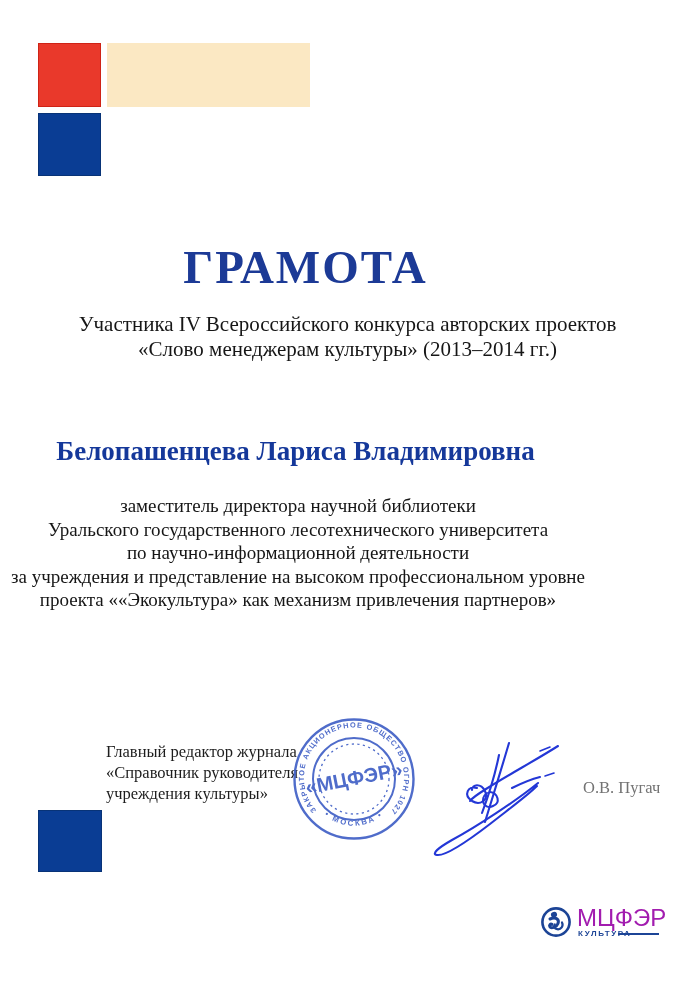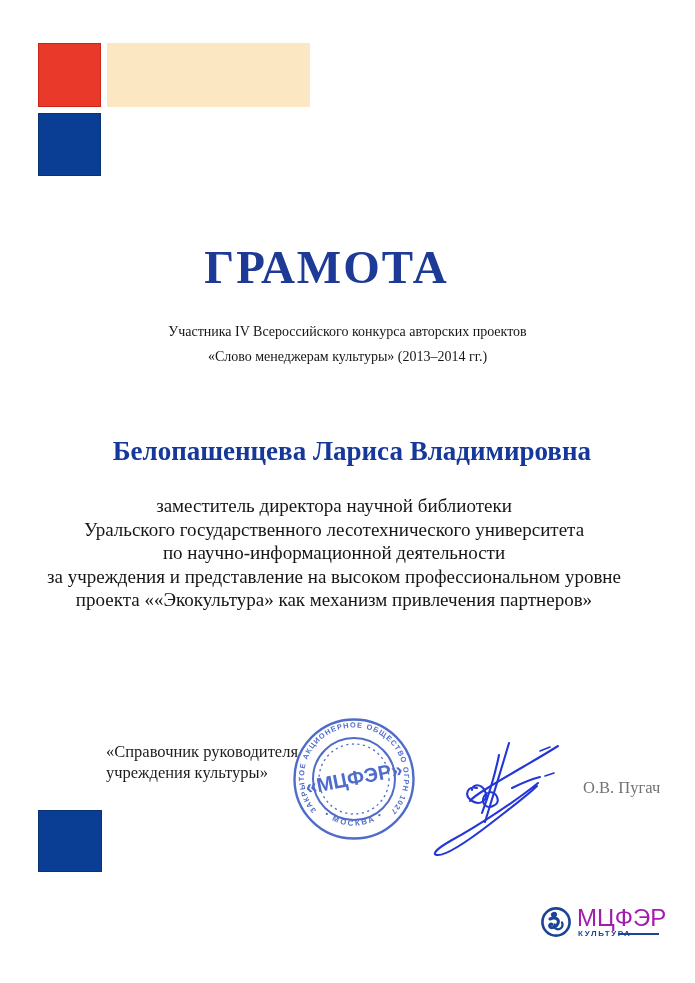--- a/index.html
+++ b/index.html
@@ -9,29 +9,29 @@
   }
   .abs{position:absolute;}
   
   .sq-red{left:38px;top:43px;width:63px;height:64px;background:#e9392b;border:1px solid #cf2316;box-sizing:border-box;}
   .rect-cream{left:107px;top:43px;width:203px;height:64px;background:#fbe8c3;}
   .sq-blue-top{left:38px;top:113px;width:63px;height:63px;background:#0a3d94;border:1px solid #083377;box-sizing:border-box;}
   .sq-blue-bottom{left:38px;top:810px;width:64px;height:62px;background:#0a3d94;border:1px solid #083377;box-sizing:border-box;}
   
   .title{
     left:0;top:240px;width:611px;margin:0;text-align:center;
-    font-size:47px;font-weight:bold;letter-spacing:2px;color:#1c3a96;padding-left:21px;
+    font-size:47px;font-weight:bold;letter-spacing:2px;color:#1c3a96;
   }
-  .subtitle{left:0;top:312px;width:695px;text-align:center;font-size:14px;line-height:25px;color:#161616;margin-top:7px;}
+  .subtitle{left:0;top:312px;width:695px;text-align:center;font-size:21px;line-height:25px;color:#161616;}
   .award-label{left:0;top:382px;width:695px;text-align:center;font-size:19px;color:#161616;}
   .recipient{
-    left:0;top:436px;width:591px;text-align:right;
+    left:0;top:436px;width:591px;text-align:center;
     font-size:27px;font-weight:bold;color:#15389a;
   }
-  .description{left:0;top:494px;width:596px;text-align:center;font-size:19px;line-height:23.5px;color:#161616;margin-left:36px;}
+  .description{left:0;top:494px;width:596px;text-align:center;font-size:19px;line-height:23.5px;color:#161616;}
   .signatory-role{left:106px;top:741px;width:230px;font-size:16.5px;line-height:21px;color:#1d1d1d;}
   .signatory-name{left:583px;top:778px;font-size:16.5px;color:#737373;}
   
   .stamp{left:291px;top:716px;width:126px;height:126px;opacity:.92;}
   .signature{left:428px;top:727px;width:158px;height:132px;}
   
   .logo{left:538px;top:903px;width:125px;height:42px;}
   .logo-mark{position:absolute;left:2px;top:3px;width:32px;height:32px;}
   .logo-brand{
     position:absolute;left:39px;top:1px;font-family:"Liberation Sans",sans-serif;
@@ -69,20 +69,21 @@
 
   <div class="abs description">
     <div>заместитель директора научной библиотеки</div>
     <div>Уральского государственного лесотехнического университета</div>
     <div>по научно-информационной деятельности</div>
     <div>за учреждения и представление на высоком профессиональном уровне</div>
     <div>проекта ««Экокультура» как механизм привлечения партнеров»</div>
   </div>
 
   <div class="abs signatory-role">
+    <div>Главный редактор журнала</div>
     <div>«Справочник руководителя</div>
     <div>учреждения культуры»</div>
   </div>
 
   <svg class="abs stamp" viewBox="0 0 126 126" xmlns="http://www.w3.org/2000/svg">
     <circle cx="63" cy="63" r="59.5" fill="none" stroke="#4160c6" stroke-width="2.4"></circle>
     <circle cx="63" cy="63" r="41" fill="none" stroke="#4160c6" stroke-width="2"></circle>
     <circle cx="63" cy="63" r="35" fill="none" stroke="#4160c6" stroke-width="1.3" stroke-dasharray="2.2,3.4"></circle>
     <defs>
       <path id="stamp-ring-path" d="M 25.5,94.5 A 50,50 0 1 1 100.5,94.5" fill="none"></path>

